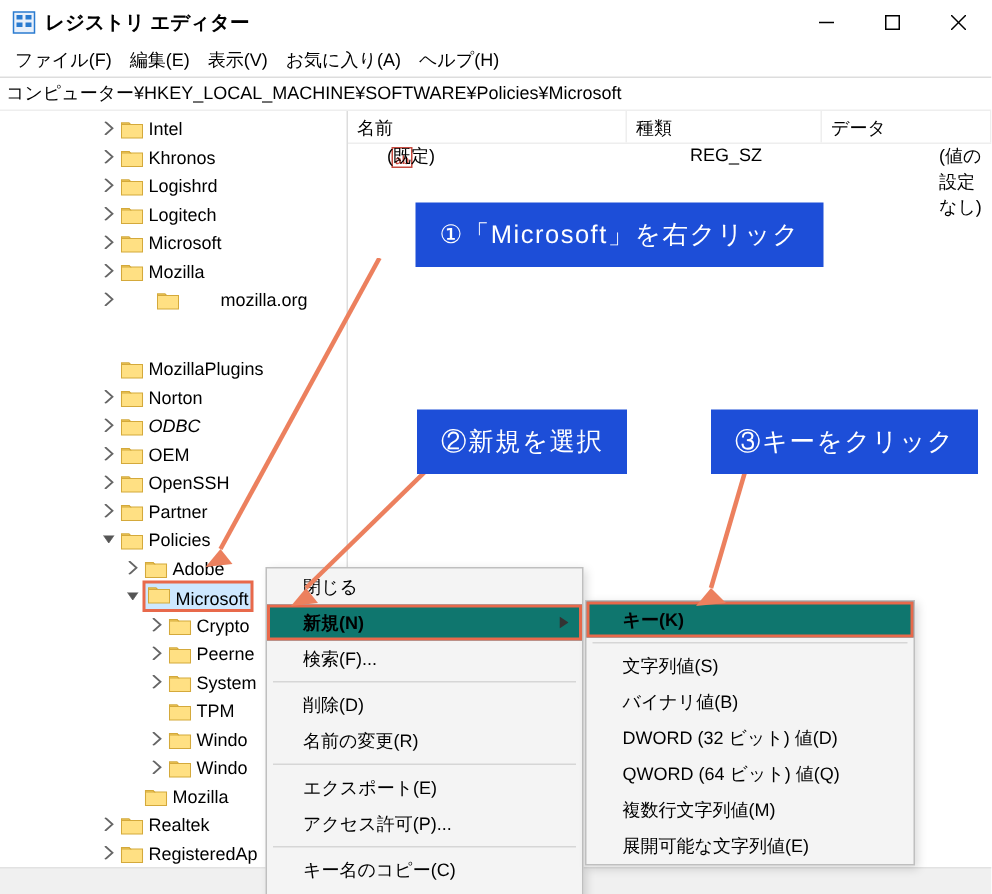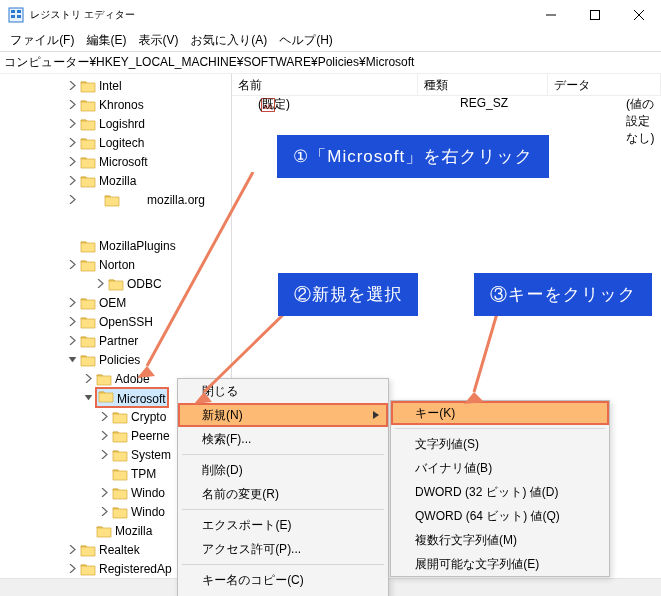--- a/index.html
+++ b/index.html
@@ -1,21 +1,21 @@
 <!DOCTYPE html>
 <html><head>
 <meta charset="utf-8">
 <style>
   * { margin:0; padding:0; box-sizing:border-box; font-family:"Meiryo UI","Yu Gothic UI","Segoe UI",sans-serif; }
   body { background:#fff; width:661px; height:596px; overflow:hidden; font-size:12px; color:#000; }
   .window { width:661px; height:596px; display:flex; flex-direction:column; position:relative; }
   
   .titlebar { height:30px; display:flex; align-items:center; padding-left:8px; }
   .title-icon { width:16px; height:16px; margin-right:6px; }
-  .title-text { font-size:10px; flex:1;}
+  .title-text { font-size:13px; flex:1;font-weight:bold;}
   .win-btns { display:flex; height:100%;}
   .win-btn { width:44px; display:flex; align-items:center; justify-content:center; }
   .win-btn svg { stroke:#000; }
   
   .menubar { height:22px; display:flex; align-items:center; padding-left:4px; border-bottom:1px solid #ddd; }
   .menubar span { padding:0 6px; font-size:12px; cursor:default; }
   
   .addrbar { height:22px; display:flex; align-items:center; padding-left:4px; border-bottom:1px solid #eee; font-size:12px; }
   
   .main { flex:1; display:flex; min-height:0; }
@@ -31,21 +31,21 @@
   .col { padding:3px 6px; border-right:1px solid #eee; }
   .col.name{ width:186px;} .col.type{width:130px;} .col.data{flex:1;}
   .list-row { display:flex; align-items:flex-start; height:20px; font-size:12px;gap:36px; }
   .reg-icon { width:16px; height:16px; margin:0 4px; }
   .cell.name{width:186px; padding-left:24px; text-indent:-22px; display:flex; align-items:center;}
   .cell.type{width:130px; padding-left:6px;}
   .cell.data{flex:1; padding-left:6px;}
   
   .context-menu { position:absolute; background:#f4f4f4; border:1px solid #bfbfbf; box-shadow:2px 2px 6px rgba(0,0,0,0.15); font-size:12px; }
   .cm-item { height:24px; display:flex; align-items:center; padding:0 26px 0 24px; white-space:nowrap; position:relative; }
-  .cm-item.hover { background:#fdba74; border:1px solid #9cc2e0; height:24px; padding:0 25px 0 23px;}
+  .cm-item.hover { background:#0f766e; border:1px solid #9cc2e0; height:24px; padding:0 25px 0 23px;font-weight:bold;}
   .cm-item.hl-outline { outline:2px solid #e8694b; outline-offset:-2px;}
   .cm-sep { height:1px; background:#d6d6d6; margin:3px 4px;}
   .cm-arrow { position:absolute; right:8px; }
   
   .callout { position:absolute; background:#1d4ed8; color:#fff; font-size:17px; padding:10px 16px; z-index:60; white-space:nowrap; letter-spacing:1px;margin-left:44px;}
   .arrow { position:absolute; z-index:55; pointer-events:none;}
   
   .scroll-stub { height:18px; background:#f0f0f0; border-top:1px solid #e2e2e2; display:flex;}
 </style>
 </head>
@@ -193,21 +193,21 @@
             <svg width="9" height="9">
               <path d="M2 0 L7 4.5 L2 9" fill="none" stroke="#666" stroke-width="1.2"></path>
             </svg>
           </span>
           <svg class="folder-icon" viewBox="0 0 16 14">
             <path d="M1 3 L1 13 L15 13 L15 4 L7 4 L6 3 Z" fill="#ffe083" stroke="#d4a93b" stroke-width="0.7"></path>
             <path d="M1 3 L6 3 L7 4 L1 4 Z" fill="#f2cc60" stroke="#d4a93b" stroke-width="0.7"></path>
           </svg>
           <span>Norton</span>
         </div>
-        <div class="tree-row" style="padding-left: 92px;">
+        <div class="tree-row" style="padding-left: 64px; font-style: italic;">
           <span class="tw">
             <svg width="9" height="9">
               <path d="M2 0 L7 4.5 L2 9" fill="none" stroke="#666" stroke-width="1.2"></path>
             </svg>
           </span>
           <svg class="folder-icon" viewBox="0 0 16 14">
             <path d="M1 3 L1 13 L15 13 L15 4 L7 4 L6 3 Z" fill="#ffe083" stroke="#d4a93b" stroke-width="0.7"></path>
             <path d="M1 3 L6 3 L7 4 L1 4 Z" fill="#f2cc60" stroke="#d4a93b" stroke-width="0.7"></path>
           </svg>
           <span>ODBC</span>

